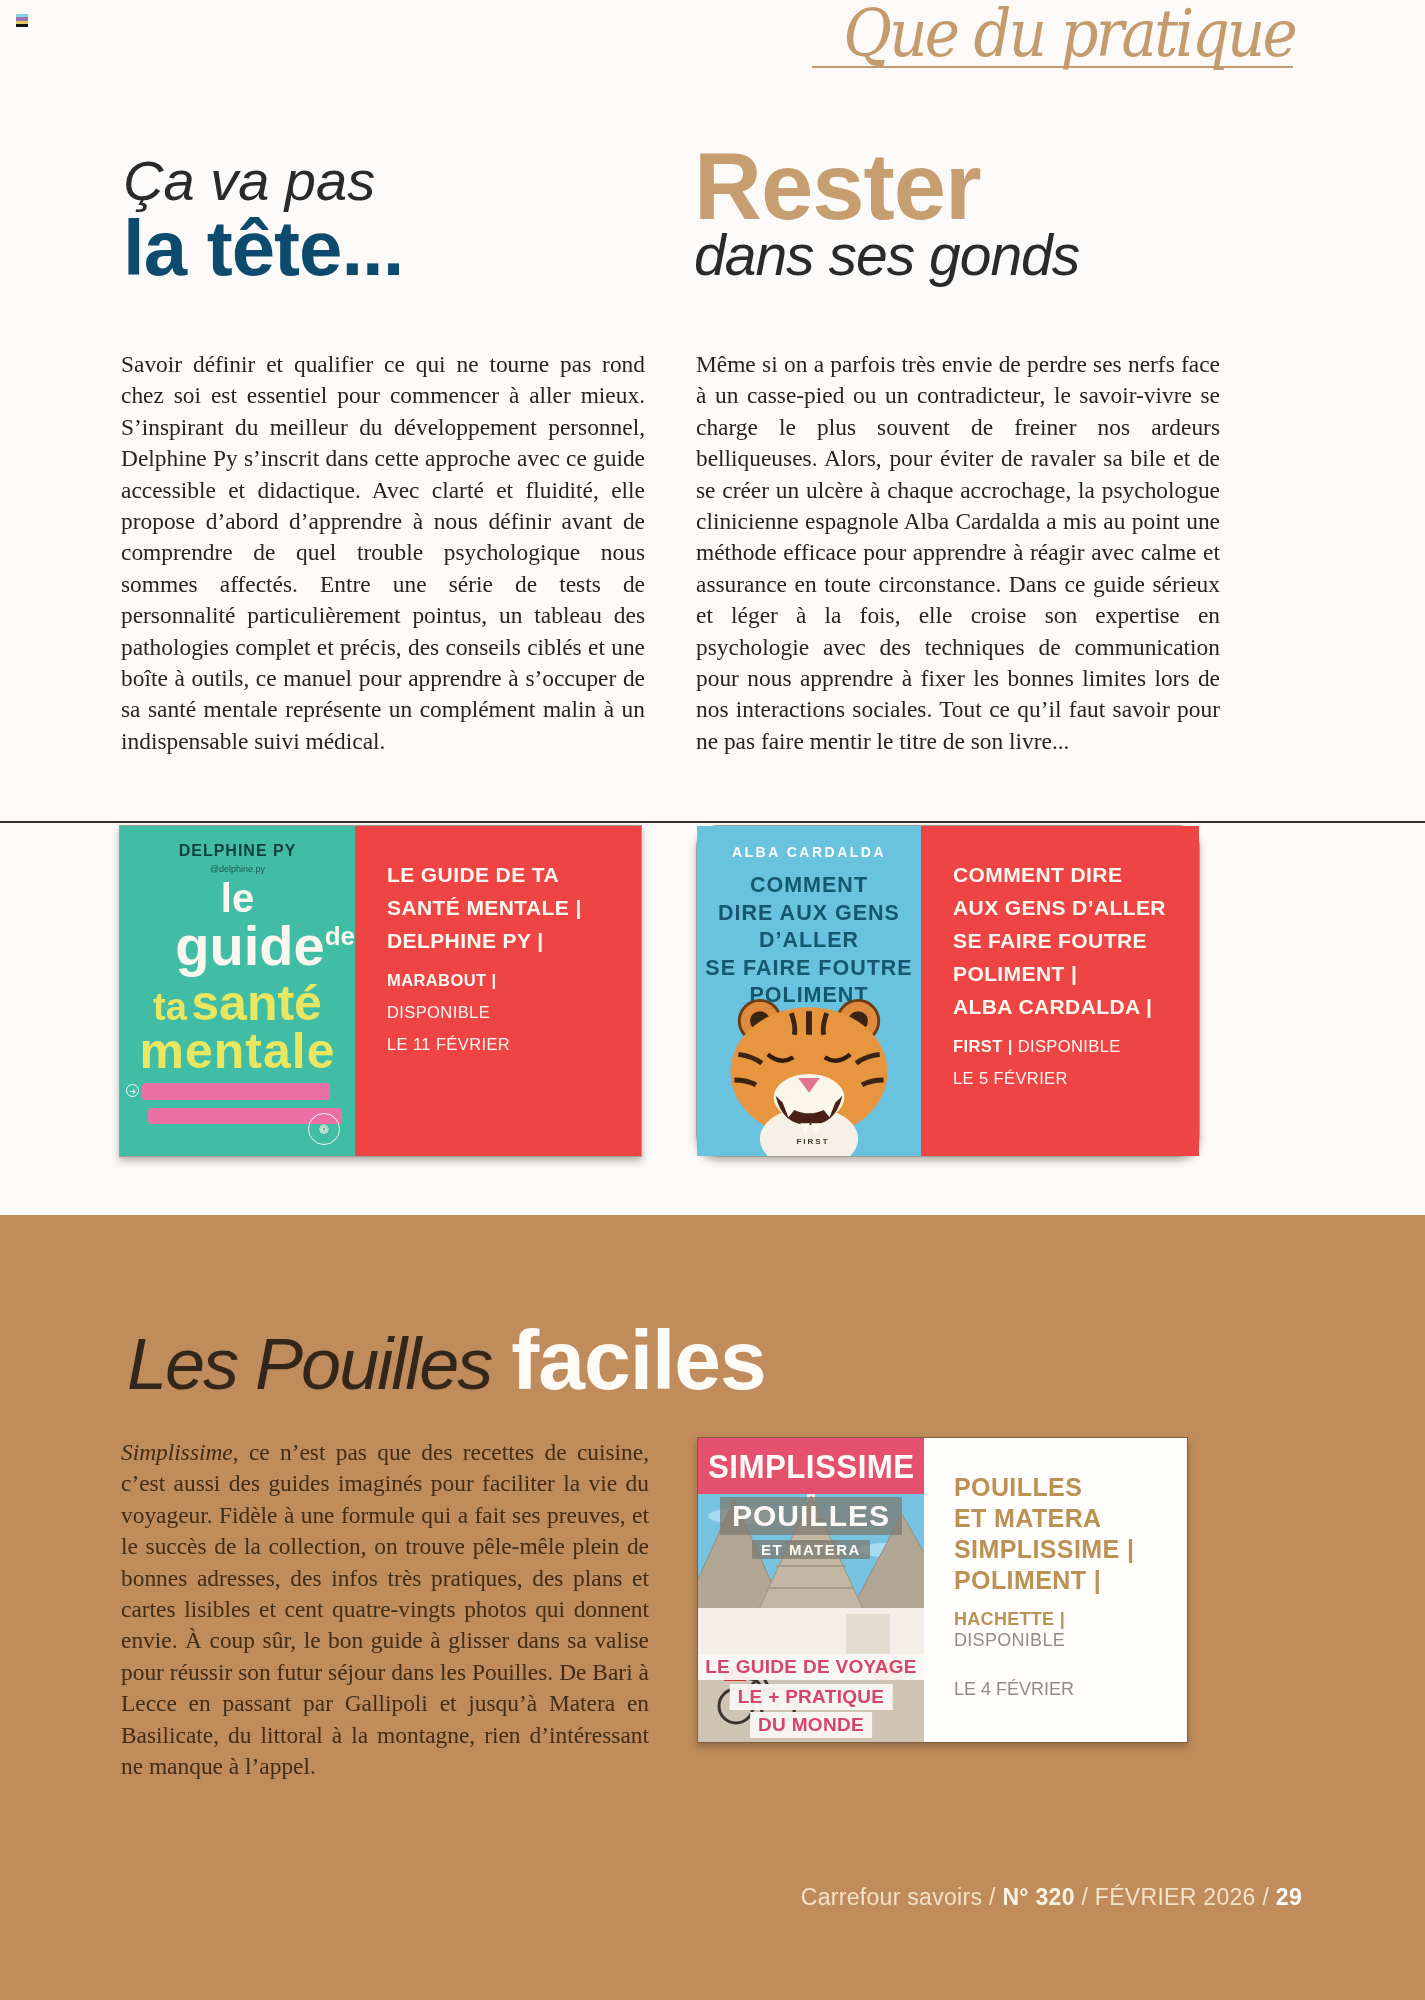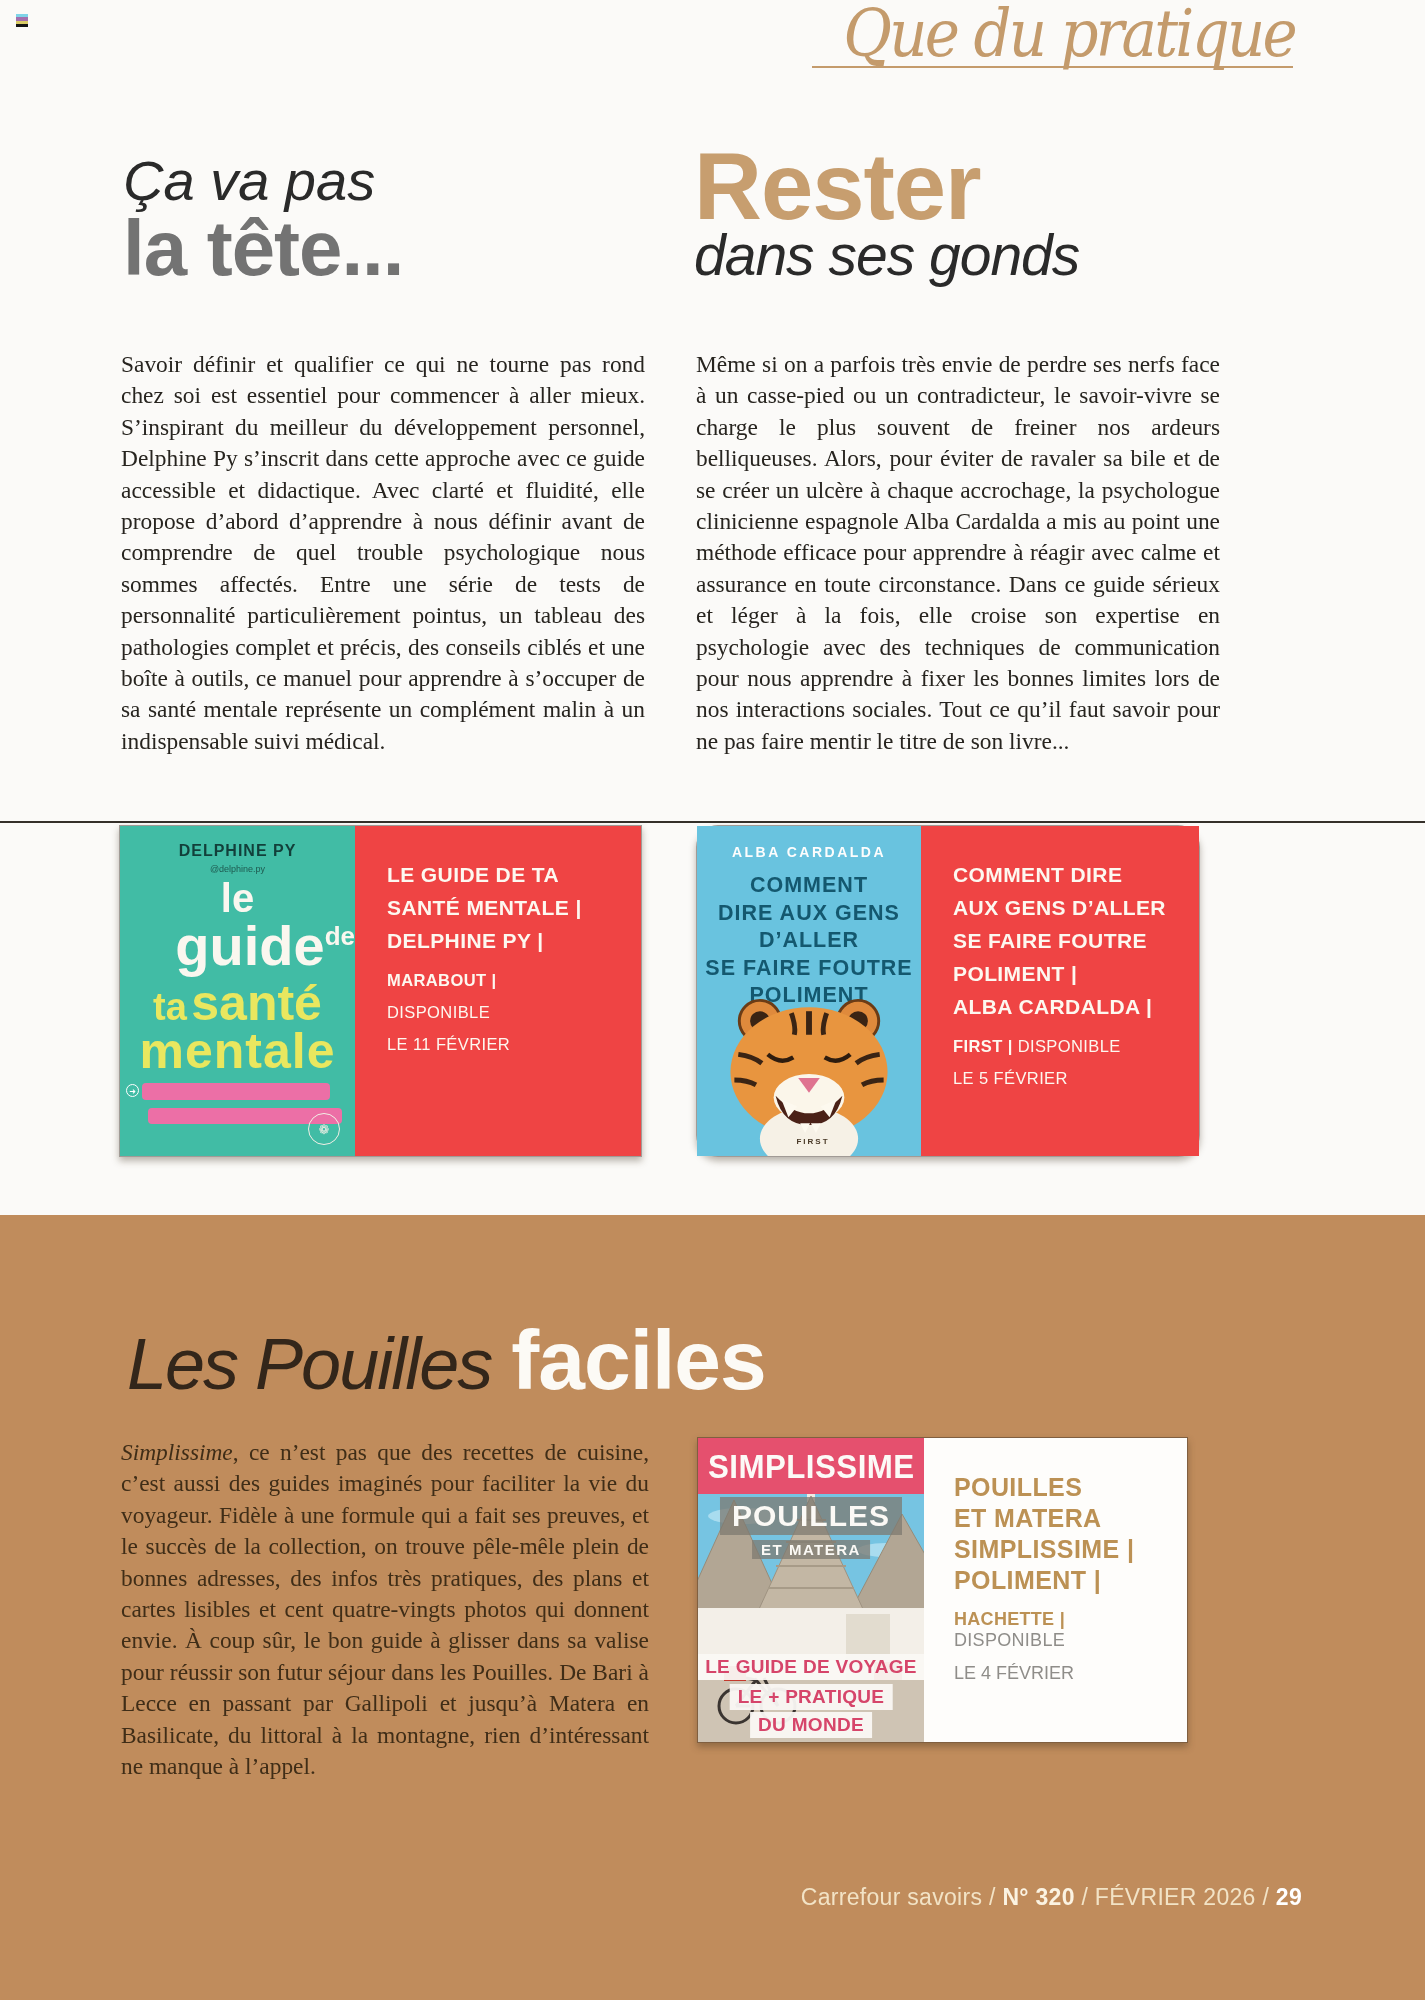--- a/index.html
+++ b/index.html
@@ -14,21 +14,21 @@
 
   
   .kicker-line{position:absolute;top:66px;left:812px;width:481px;height:2px;background:#C49B6C;z-index:1;}
   .kicker{position:absolute;top:-2px;right:130px;z-index:2;color:#C49B6C;
           font-family:"DejaVu Serif",serif;font-style:italic;font-size:66px;line-height:1.1;
           letter-spacing:-3px;transform:scaleX(.9);transform-origin:100% 50%;white-space:nowrap;}
 
   
   .title-a{position:absolute;left:123px;top:152px;}
   .title-a .it{font-size:56px;font-style:italic;font-weight:400;color:#2A2A2A;letter-spacing:0;line-height:1.05;}
-  .title-a .bd{font-size:78px;font-weight:800;color:#737373;line-height:.92;letter-spacing:-1px;margin-top:2px;}
+  .title-a .bd{font-size:78px;font-weight:800;color:#0c4a6e;line-height:.92;letter-spacing:-1px;margin-top:2px;}
   .title-b{position:absolute;left:694px;top:140px;}
   .title-b .bd{font-size:94px;font-weight:800;color:#C79E6F;line-height:1;letter-spacing:-1px;}
   .title-b .it{font-size:57px;font-style:italic;font-weight:400;color:#2A2A2A;margin-top:-12px;letter-spacing:-1px;}
 
   
   .copy{position:absolute;top:349px;width:524px;font-family:"Liberation Serif",serif;
         font-size:23.4px;line-height:31.4px;text-align:justify;color:#27241F;}
   .copy-l{left:121px;} .copy-r{left:696px;}
 
   .rule{position:absolute;top:821px;left:0;width:1425px;height:2px;background:#35302A;}
@@ -85,21 +85,21 @@
   .cover3 .mat{top:102px;font-size:15px;padding:1px 9px;letter-spacing:1.5px;}
   .cover3 .tag{position:absolute;left:50%;transform:translateX(-50%);background:rgba(250,248,244,.95);
                color:#D6456A;font-size:19px;font-weight:800;padding:2px 8px;white-space:nowrap;letter-spacing:.3px;}
   .t1{top:216px;} .t2{top:246px;} .t3{top:274px;}
 
   .panel3{flex:1;background:#FEFDFB;color:#BC9154;padding:34px 18px 0 30px;}
   .panel3 .g{font-size:25px;font-weight:800;line-height:31px;letter-spacing:.4px;}
   .panel3 .row{margin-top:13px;font-size:18px;letter-spacing:.3px;}
   .panel3 .row .pb{font-weight:800;color:#BC9154;}
   .panel3 .row .gy{font-weight:400;color:#8F8D89;}
-  .panel3 .date{margin-top:12px;font-size:18px;color:#8F8D89;}
+  .panel3 .date{margin-top:28px;font-size:18px;color:#8F8D89;}
 
   
   .bottom{position:absolute;left:0;top:1215px;width:1425px;height:785px;background:#C08C5C;}
   .b-title{position:absolute;left:127px;top:1312px;white-space:nowrap;}
   .b-title .it{font-size:72px;font-style:italic;font-weight:400;color:#33261A;letter-spacing:-2px;}
   .b-title .bd{font-size:84px;font-weight:800;color:#FCFAF5;margin-left:20px;letter-spacing:-1px;}
   .copy-b{position:absolute;left:121px;top:1437px;width:528px;font-family:"Liberation Serif",serif;
           font-size:23.4px;line-height:31.4px;text-align:justify;color:#3F2D17;}
   .copy-b em{font-style:italic;}
 

